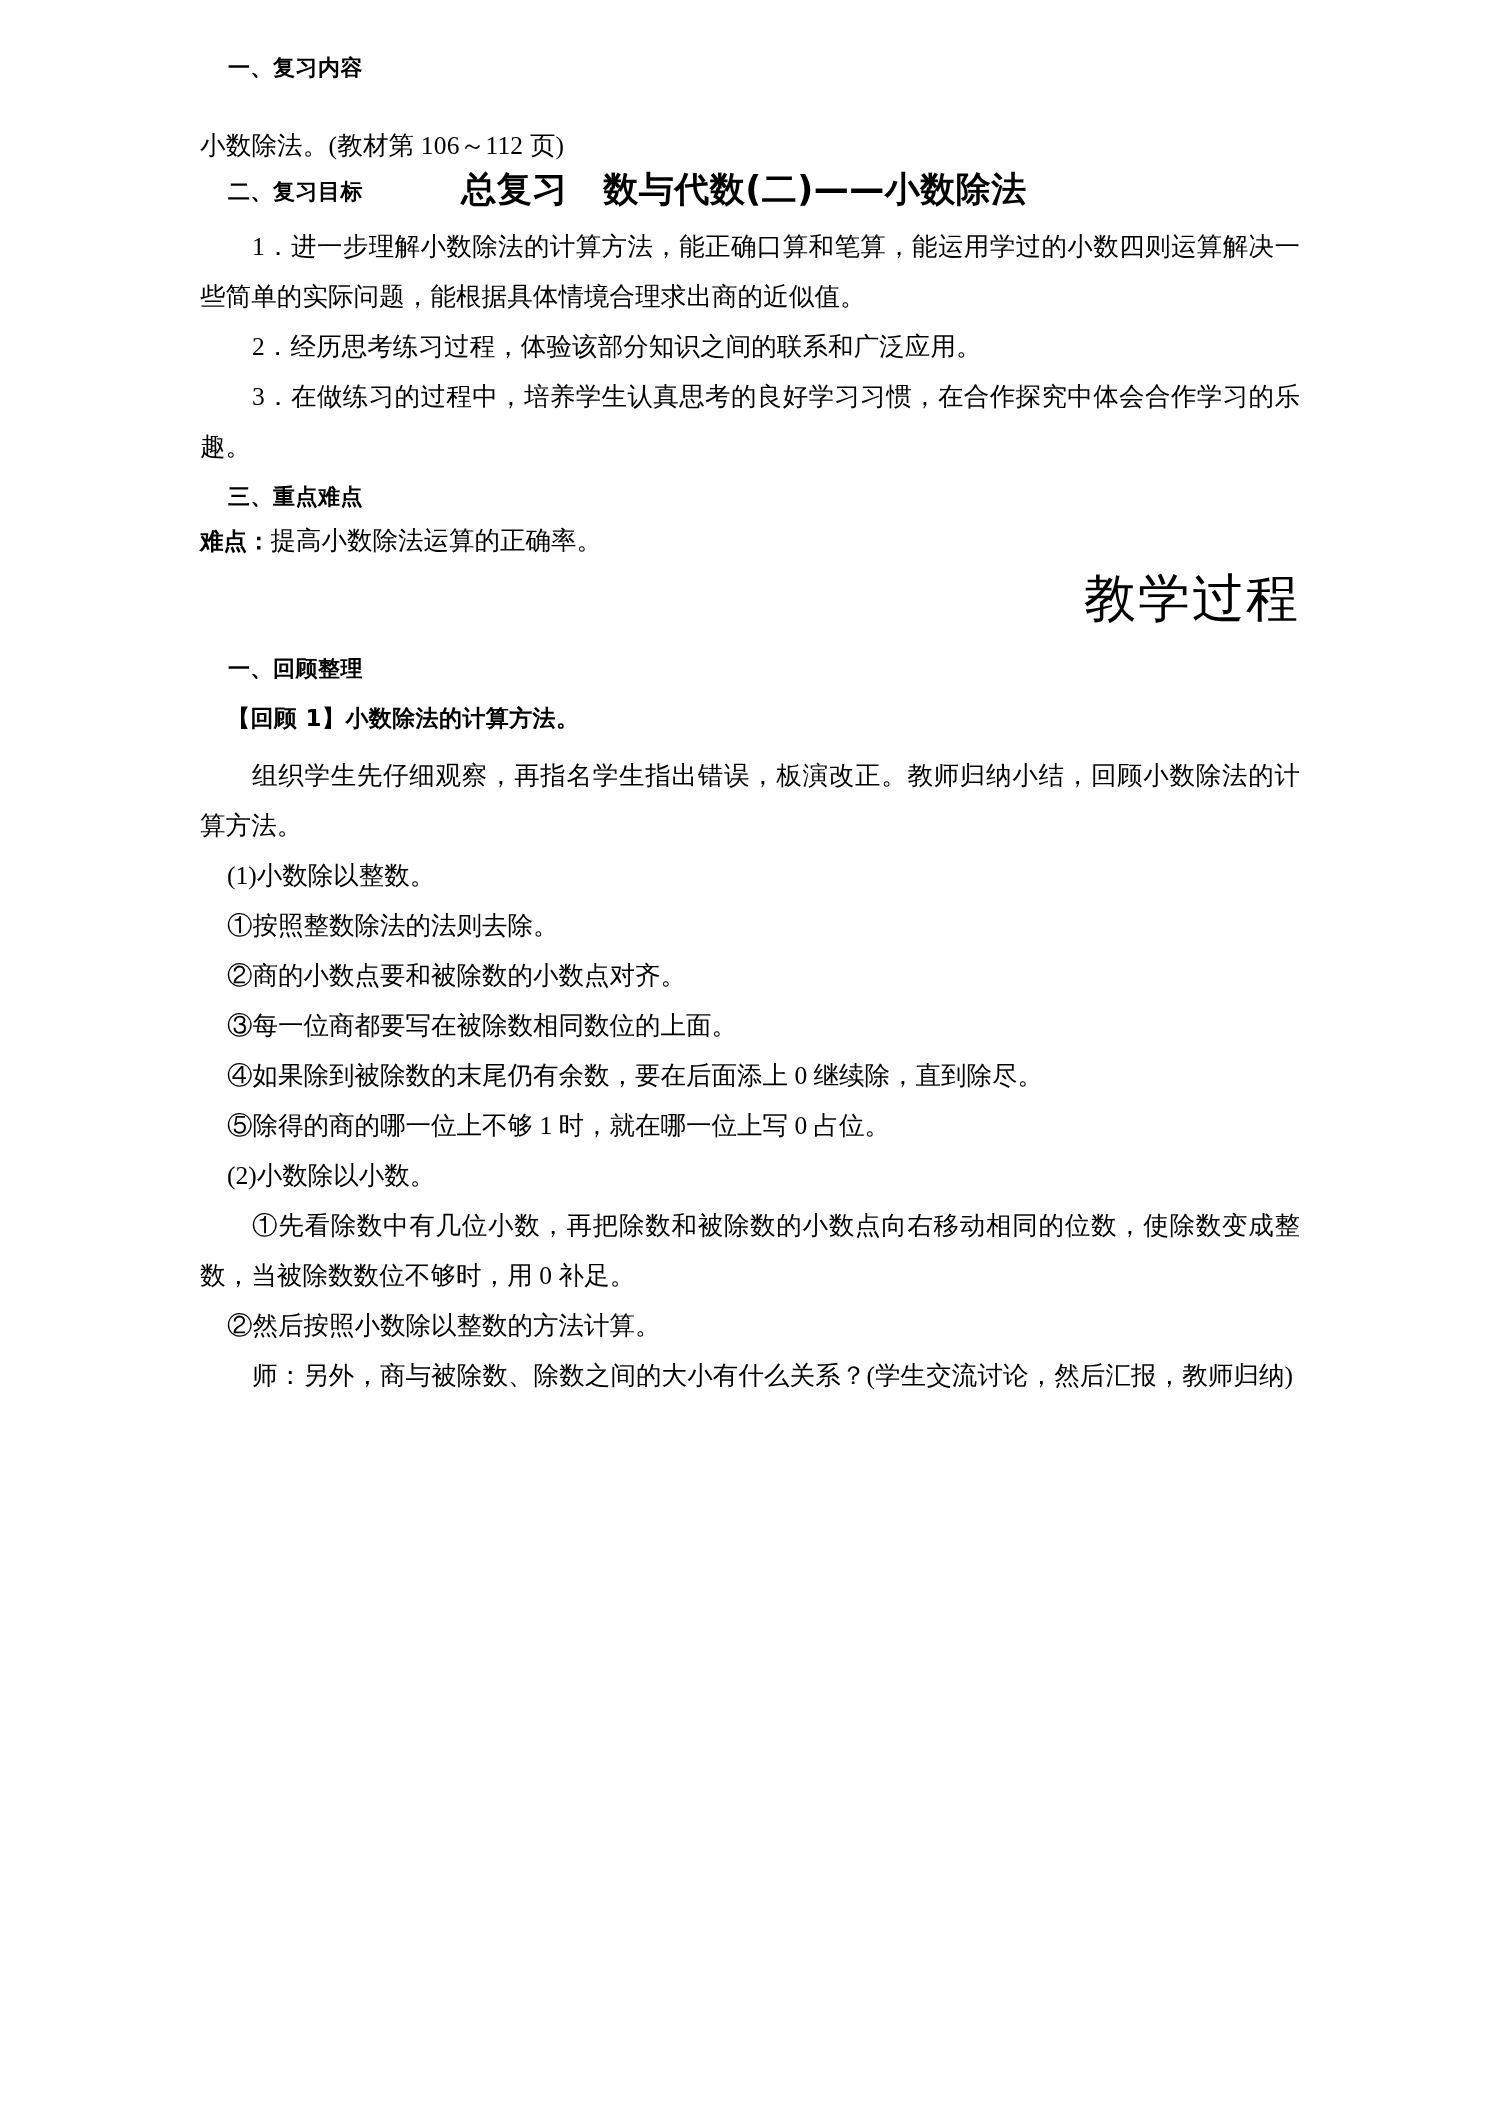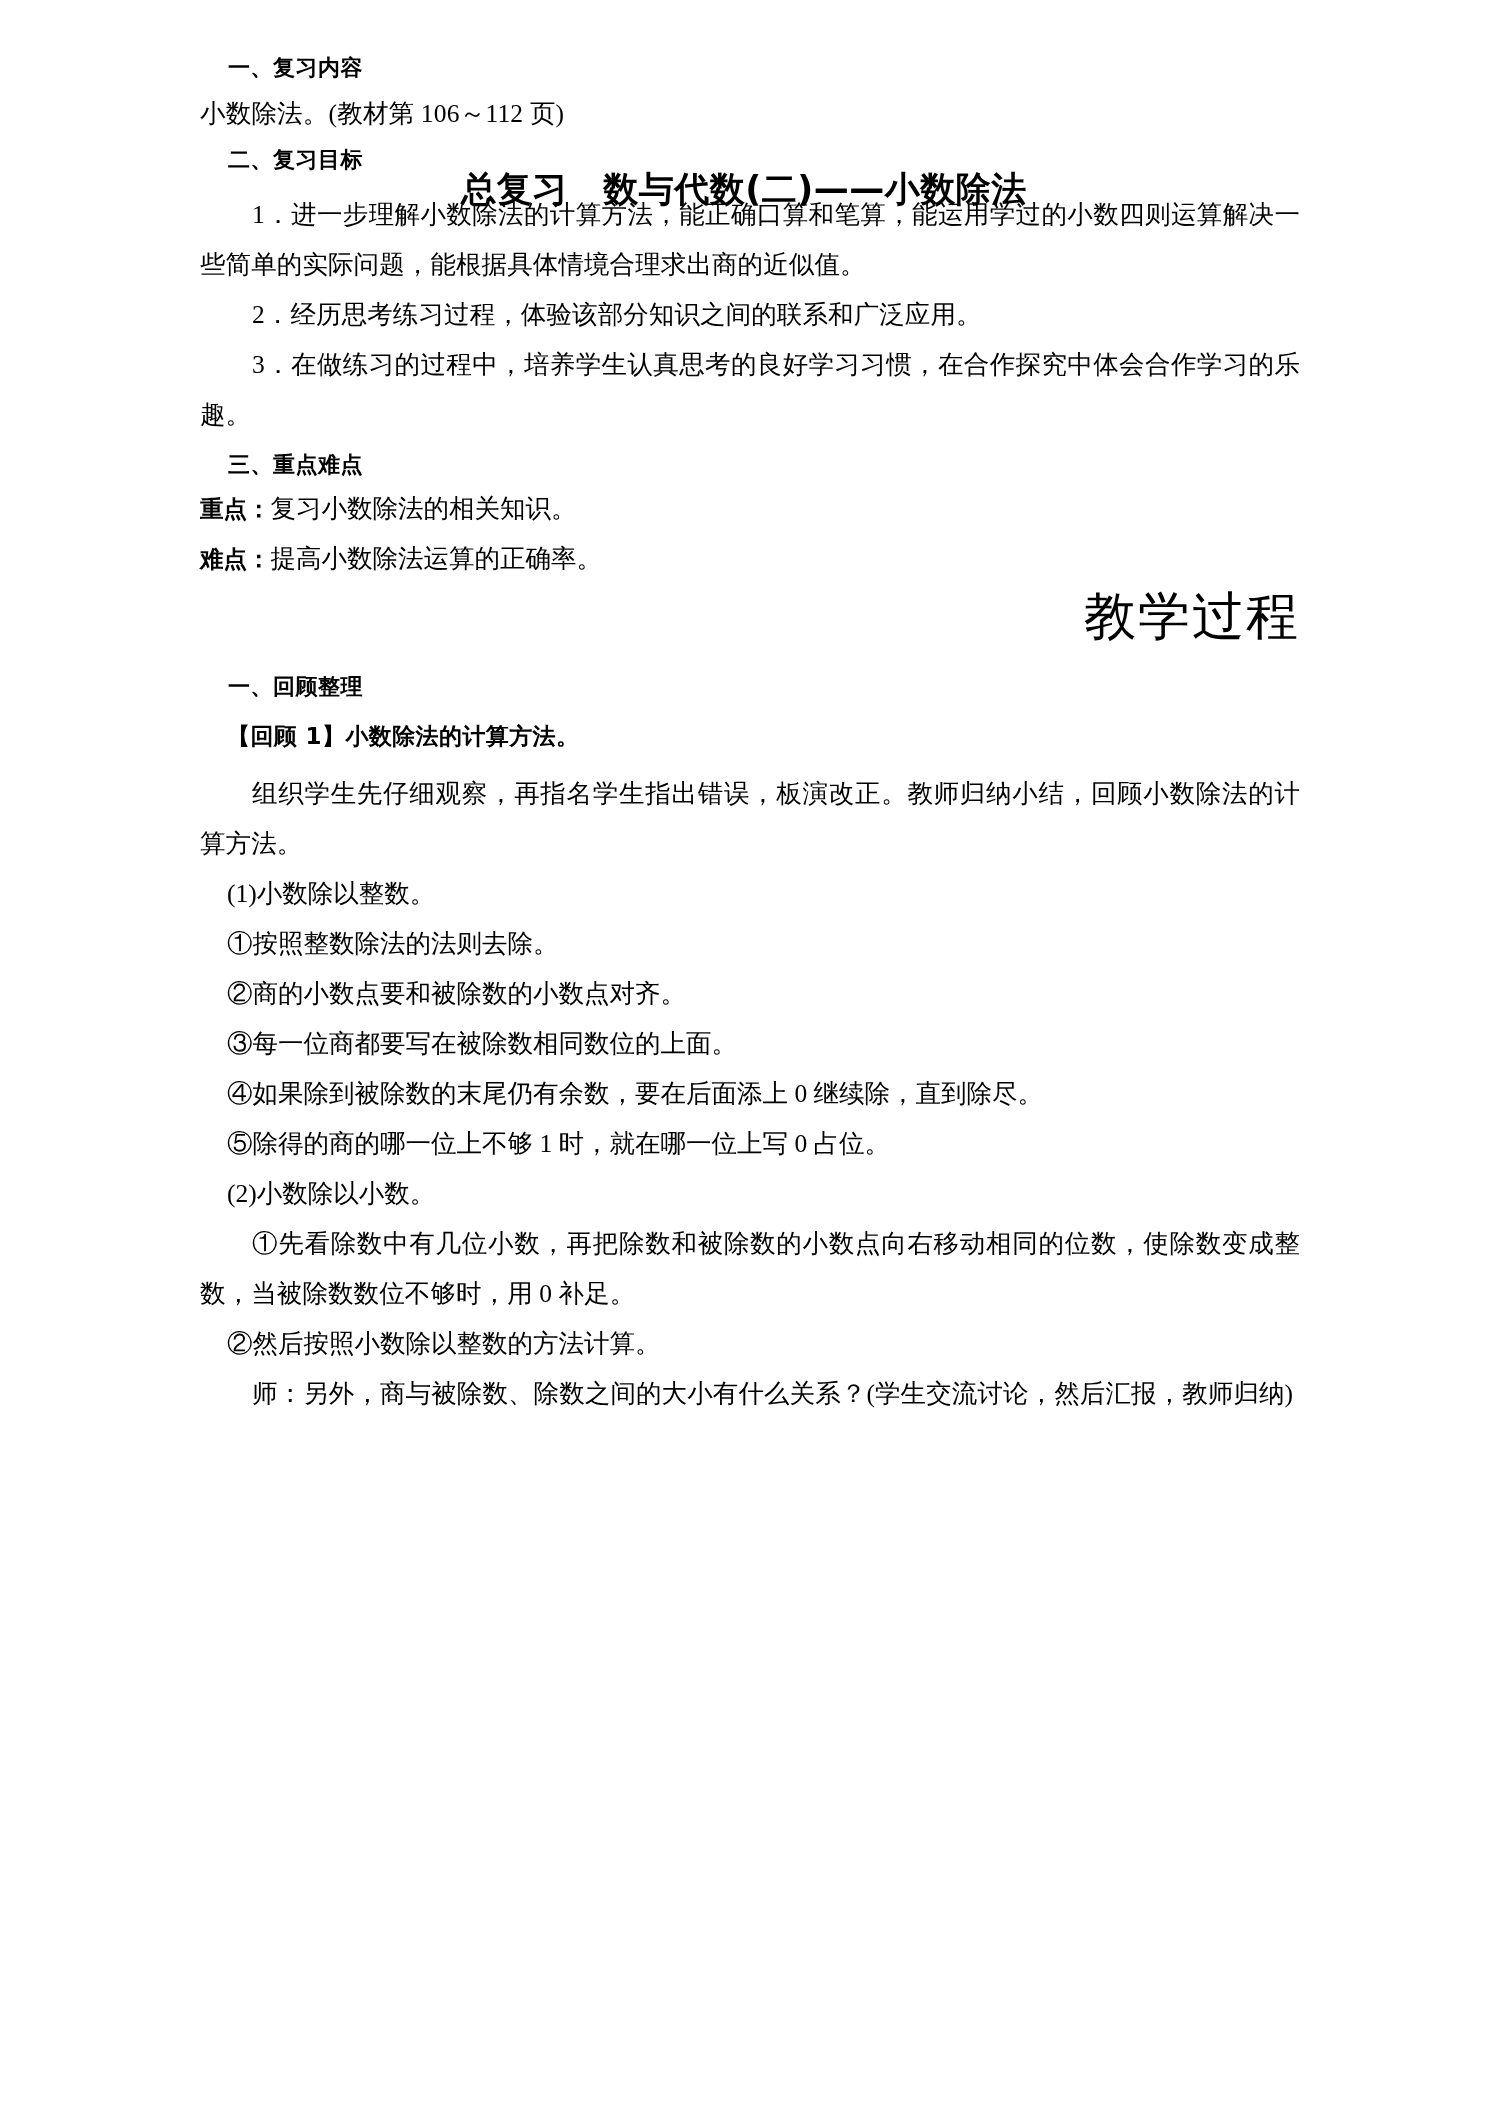--- a/index.html
+++ b/index.html
@@ -51,20 +51,21 @@
     letter-spacing: 0.5px;
   }
 
   
   .body-par {
     font-size: 25.5px;
     line-height: 1.0;
     text-indent: 0;
     text-align: justify;
     letter-spacing: 0.2px;
+    margin-top: 32px;
   }
 
   
   .flow-par {
     font-size: 25.5px;
     line-height: 50px;
     text-align: justify;
     text-justify: inter-character;
     text-indent: 52px;
     letter-spacing: 0.1px;
@@ -136,23 +137,20 @@
     <div class="flow-par">1．进一步理解小数除法的计算方法，能正确口算和笔算，能运用学过的小数四则运算解决一些简单的实际问题，能根据具体情境合理求出商的近似值。</div>
 
     <div class="flow-par">2．经历思考练习过程，体验该部分知识之间的联系和广泛应用。</div>
 
     <div class="flow-par">3．在做练习的过程中，培养学生认真思考的良好学习习惯，在合作探究中体会合作学习的乐趣。</div>
 
     <div style="height:14px"></div>
     <div class="sec-heading">三、重点难点</div>
 
     <div style="height:8px"></div>
-    <div class="kv-line">
-      <span class="kv-label">重点：</span><span>复习小数除法的相关知识。</span>
-    </div>
 
     <div class="kv-line">
       <span class="kv-label">难点：</span><span>提高小数除法运算的正确率。</span>
     </div>
 
     <div style="height:6px"></div>
     <div class="process-title">教学过程</div>
 
     <div style="height:32px"></div>
     <div class="sec-heading">一、回顾整理</div>

